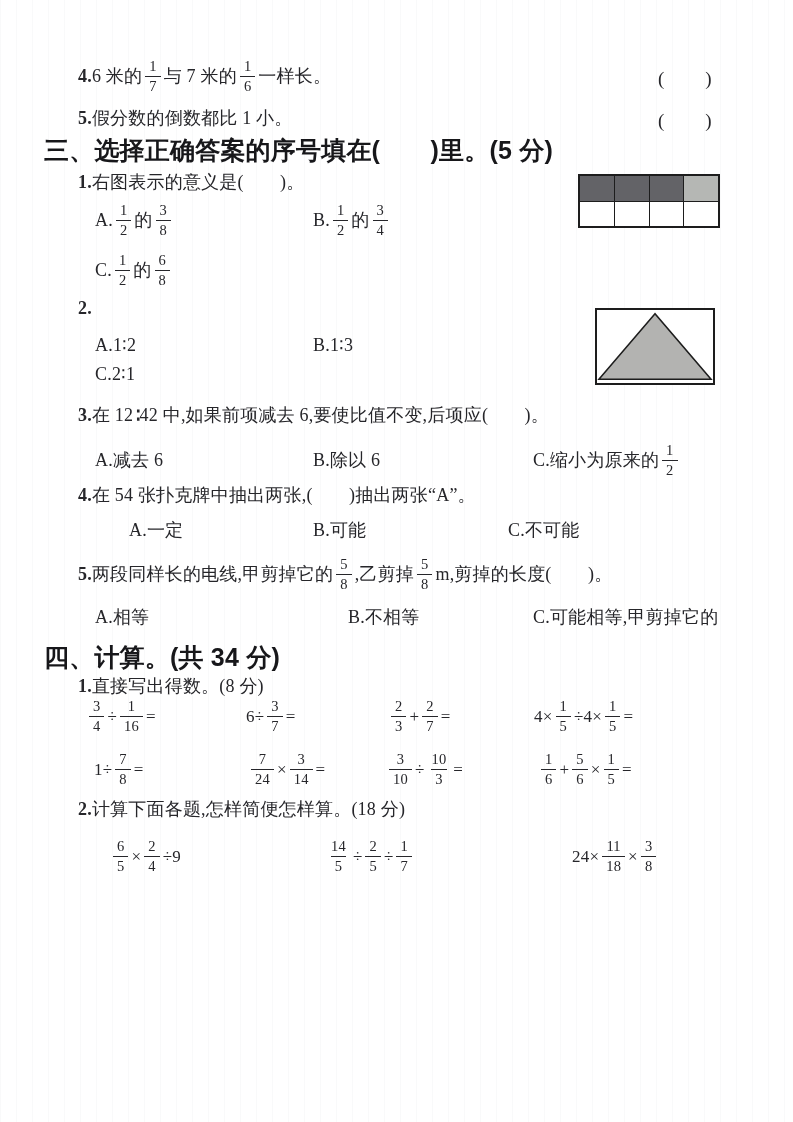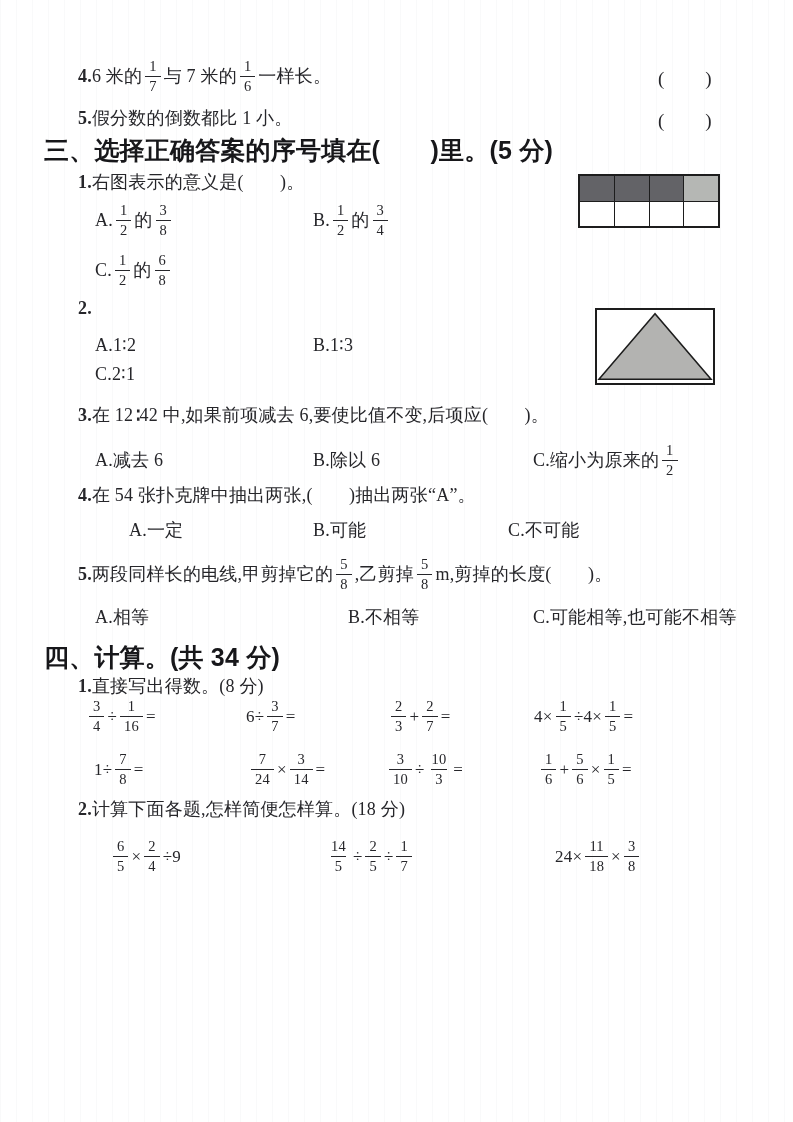--- a/index.html
+++ b/index.html
@@ -213,21 +213,21 @@
       <span>m,剪掉的长度(　　)。</span>
     </div>
   <div class="line h24" style="left:0;top:605px;width:697px;">
     <span class="opt" style="left:95px;">
         <span>A.相等</span>
       </span>
     <span class="opt" style="left:312px;margin-left:36px;">
         <span>B.不相等</span>
       </span>
     <span class="opt" style="left:533px;">
-        <span>C.可能相等,也可能不相等</span>
+        <span>C.可能相等,甲剪掉它的</span>
       </span>
   </div>
 
   <div class="line h26 heading" style="left:44px;top:644px;">四、计算。(共 34 分)</div>
 
   <div class="line h24 sub-label" style="left:78px;top:674px;">
       <span class="bold">1.</span>
       <span>直接写出得数。(8 分)</span>
     </div>
   <div class="line h44" style="left:0;top:694px;width:793px;">
@@ -355,21 +355,21 @@
         <span class="frac">
           <span class="num">2</span>
           <span class="den">5</span>
         </span>
         <span>÷</span>
         <span class="frac">
           <span class="num">1</span>
           <span class="den">7</span>
         </span>
       </span>
-    <span class="expr" style="left:555px;">
+    <span class="expr" style="left:572px;">
         <span>24×</span>
         <span class="frac">
           <span class="num">11</span>
           <span class="den">18</span>
         </span>
         <span>×</span>
         <span class="frac">
           <span class="num">3</span>
           <span class="den">8</span>
         </span>

